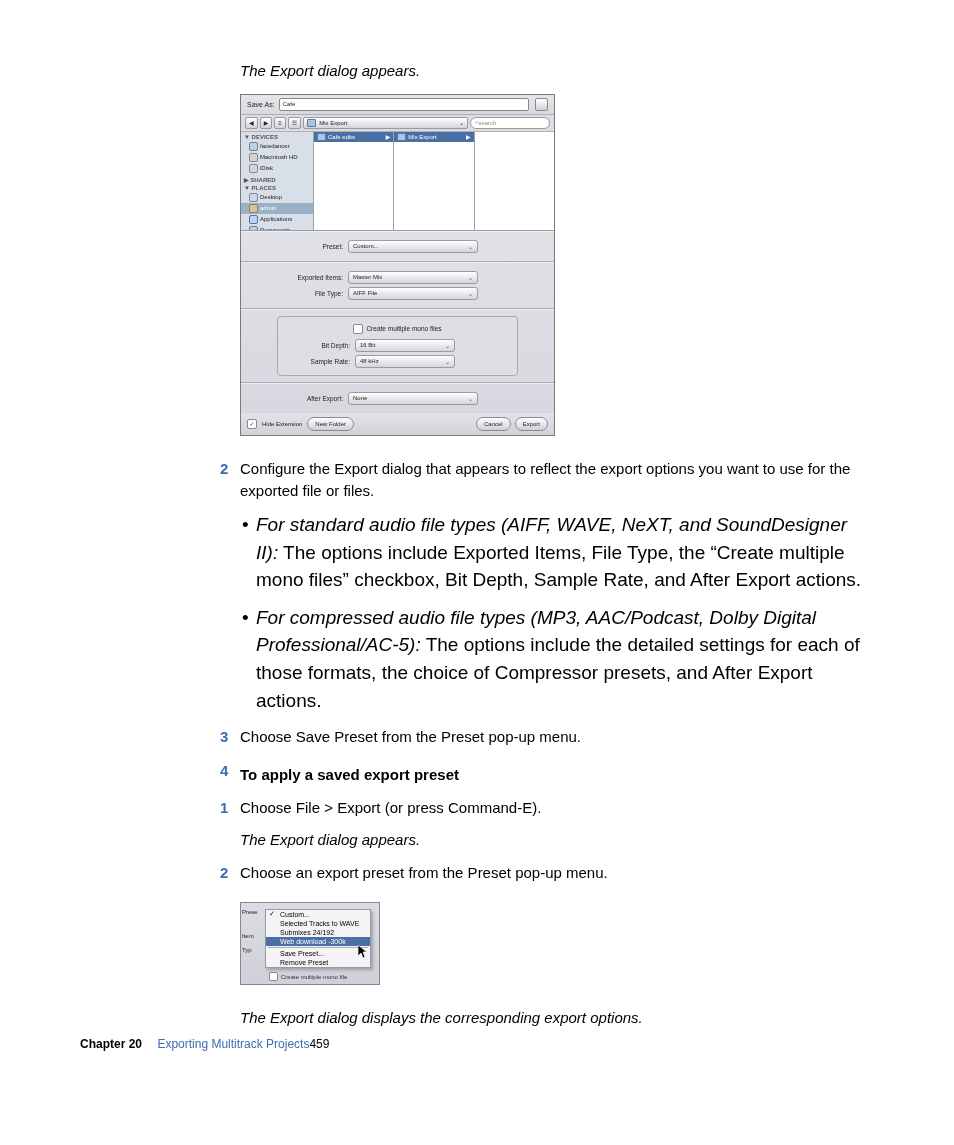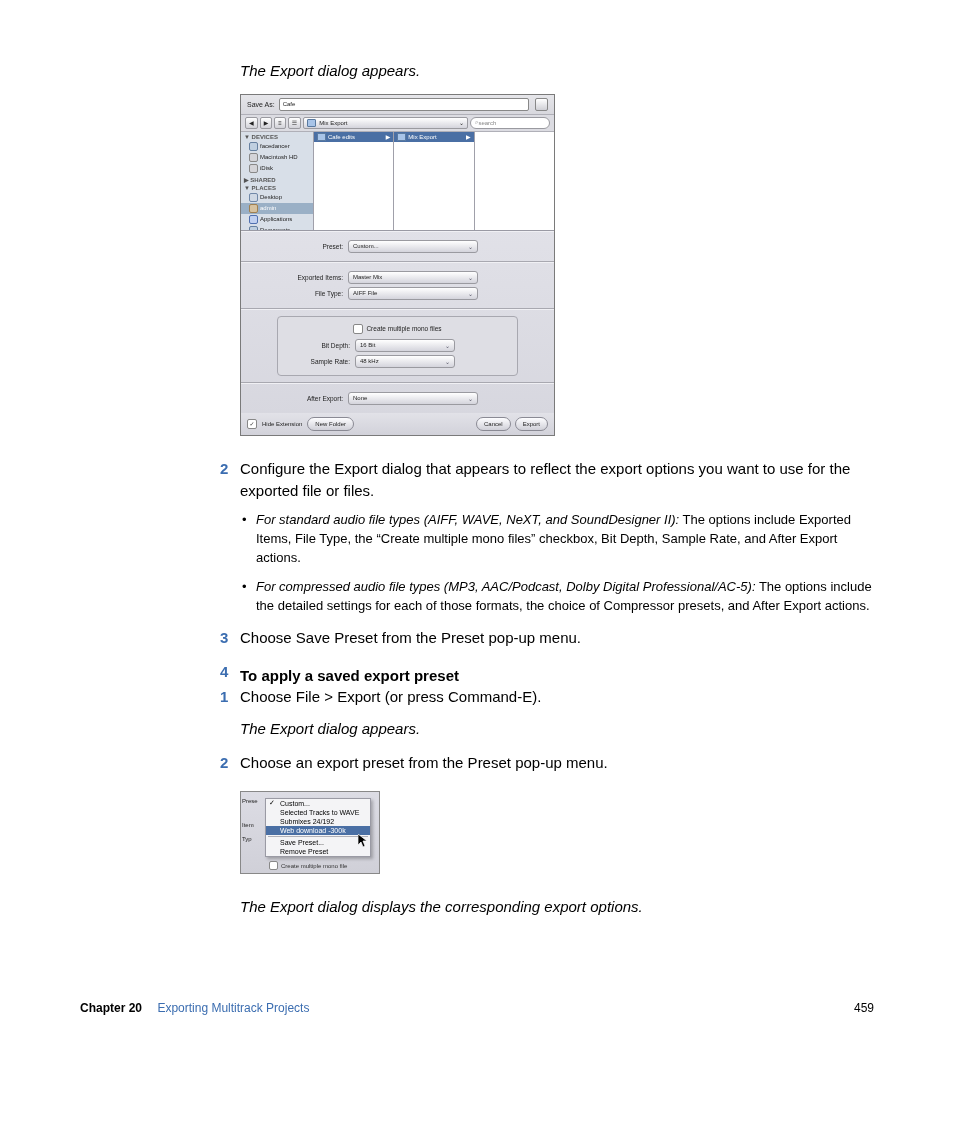--- a/index.html
+++ b/index.html
@@ -44,35 +44,35 @@
   }
   .sub-bullets {
     list-style: none;
     margin: 10px 0 0 0;
     padding: 0;
   }
   .sub-bullets li {
     position: relative;
     padding-left: 16px;
     margin-bottom: 10px;
-    font-size: 13px;
+    font-size: 19px;
     line-height: 1.45;
   }
   .sub-bullets li::before {
     content: "•";
     position: absolute;
     left: 2px;
     top: 0;
   }
   em.italic { font-style: italic; }
   .link { color: #9a9a9a; }
   .heading-small {
     font-weight: bold;
     font-size: 15px;
-    margin: 18px 0 2px 20px;
+    margin: 18px 0 14px 20px;
   }
 
   
   .dialog-shot {
     width: 313px;
     margin: 12px 0 22px 20px;
     border: 1px solid #7a7a7a;
     background: linear-gradient(#e8e8ee, #d6d6de);
     font-size: 7px;
     color: #222;
@@ -285,21 +285,21 @@
   }
   .preset-foot .chk{width:7px;height:7px;background:#fff;border:1px solid #888;border-radius:2px;}
 
   
   .footer{
     position:absolute;
     left:80px;right:80px;bottom:30px;
     width: 794px;
     border-top: 0;
     display:flex;
-    justify-content:space-between;
+    justify-content:flex-start;
     font-size: 12px;
     padding-top: 8px;
   }
   .footer .ch{font-weight:bold;}
   .footer .title{color:#3b6db0;margin-left:12px;}
   .footer .pg{font-weight:normal;}
 </style>
 </head>
 <body>
 

